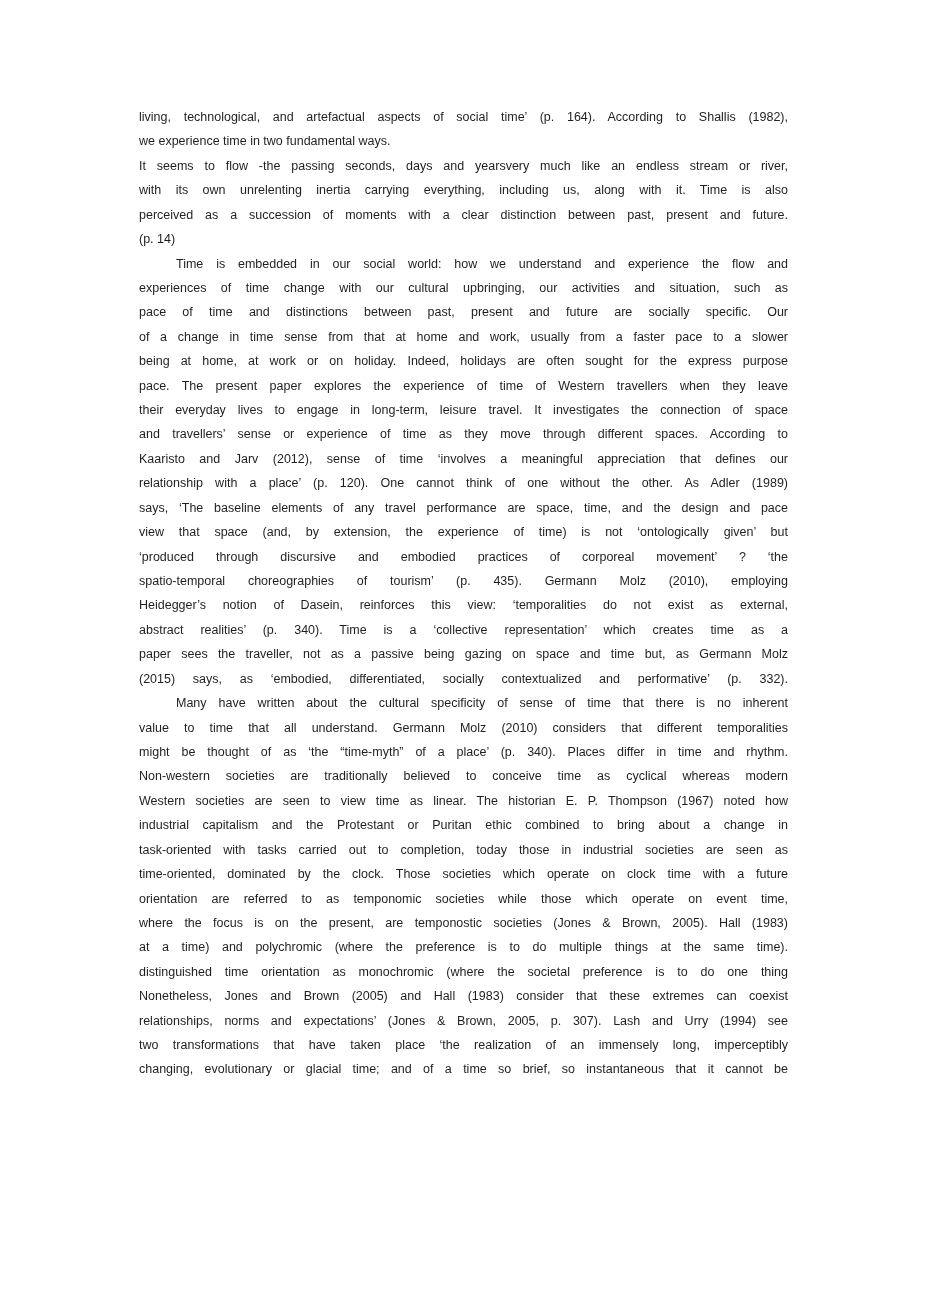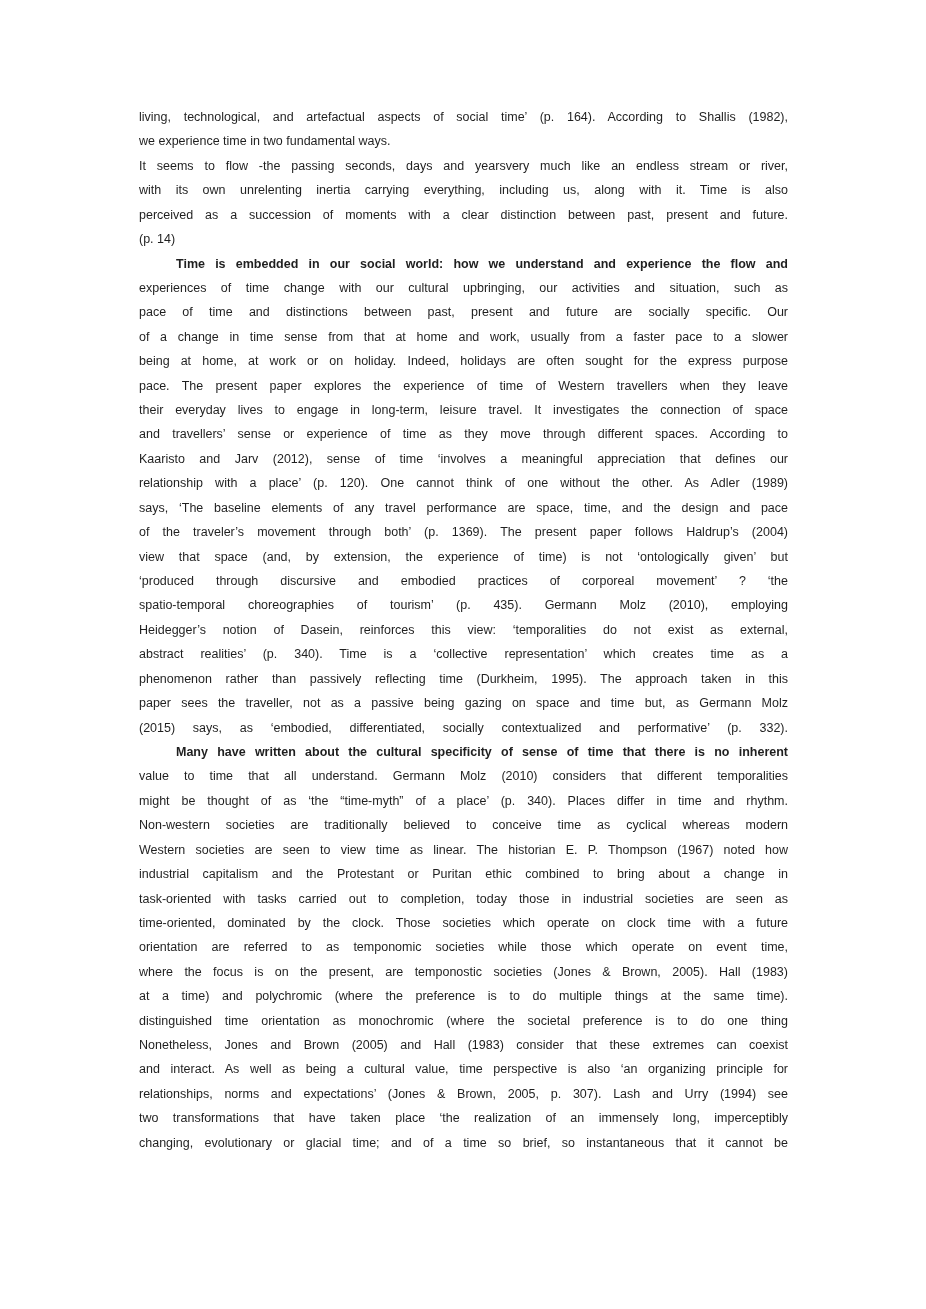--- a/index.html
+++ b/index.html
@@ -34,21 +34,20 @@
     text-align: justify;
     text-align-last: justify;
     -moz-text-align-last: justify;
   }
   .paragraph[data-last="left"] .line:last-child {
     text-align-last: left;
     -moz-text-align-last: left;
   }
   .line.indent {
     padding-left: 37px;
-    font-weight: bold;
   }
 </style>
 </head>
 <body>
 
 <div class="page">
   <div>
       <div class="paragraph" data-last="left">
         <div class="line">living, technological, and artefactual aspects of social time’ (p. 164). According to Shallis (1982),</div>
         <div class="line">we experience time in two fundamental ways.</div>
@@ -64,43 +63,40 @@
         <div class="line">experiences of time change with our cultural upbringing, our activities and situation, such as</div>
         <div class="line">pace of time and distinctions between past, present and future are socially specific. Our</div>
         <div class="line">of a change in time sense from that at home and work, usually from a faster pace to a slower</div>
         <div class="line">being at home, at work or on holiday. Indeed, holidays are often sought for the express purpose</div>
         <div class="line">pace. The present paper explores the experience of time of Western travellers when they leave</div>
         <div class="line">their everyday lives to engage in long-term, leisure travel. It investigates the connection of space</div>
         <div class="line">and travellers’ sense or experience of time as they move through different spaces. According to</div>
         <div class="line">Kaaristo and Jarv (2012), sense of time ‘involves a meaningful appreciation that defines our</div>
         <div class="line">relationship with a place’ (p. 120). One cannot think of one without the other. As Adler (1989)</div>
         <div class="line">says, ‘The baseline elements of any travel performance are space, time, and the design and pace</div>
-        <div class="line">of the traveler’s movement through both’ (p. 1369). The present paper follows Haldrup’s (2004)</div>
         <div class="line">view that space (and, by extension, the experience of time) is not ‘ontologically given’ but</div>
         <div class="line">‘produced through discursive and embodied practices of corporeal movement’ ? ‘the</div>
         <div class="line">spatio-temporal choreographies of tourism’ (p. 435). Germann Molz (2010), employing</div>
         <div class="line">Heidegger’s notion of Dasein, reinforces this view: ‘temporalities do not exist as external,</div>
         <div class="line">abstract realities’ (p. 340). Time is a ‘collective representation’ which creates time as a</div>
-        <div class="line">phenomenon rather than passively reflecting time (Durkheim, 1995). The approach taken in this</div>
         <div class="line">paper sees the traveller, not as a passive being gazing on space and time but, as Germann Molz</div>
         <div class="line">(2015) says, as ‘embodied, differentiated, socially contextualized and performative’ (p. 332).</div>
       </div>
       <div class="paragraph" data-last="justify">
         <div class="line indent">Many have written about the cultural specificity of sense of time that there is no inherent</div>
         <div class="line">value to time that all understand. Germann Molz (2010) considers that different temporalities</div>
         <div class="line">might be thought of as ‘the “time-myth” of a place’ (p. 340). Places differ in time and rhythm.</div>
         <div class="line">Non-western societies are traditionally believed to conceive time as cyclical whereas modern</div>
         <div class="line">Western societies are seen to view time as linear. The historian E. P. Thompson (1967) noted how</div>
         <div class="line">industrial capitalism and the Protestant or Puritan ethic combined to bring about a change in</div>
         <div class="line">task-oriented with tasks carried out to completion, today those in industrial societies are seen as</div>
         <div class="line">time-oriented, dominated by the clock. Those societies which operate on clock time with a future</div>
         <div class="line">orientation are referred to as temponomic societies while those which operate on event time,</div>
         <div class="line">where the focus is on the present, are temponostic societies (Jones &amp; Brown, 2005). Hall (1983)</div>
         <div class="line">at a time) and polychromic (where the preference is to do multiple things at the same time).</div>
         <div class="line">distinguished time orientation as monochromic (where the societal preference is to do one thing</div>
         <div class="line">Nonetheless, Jones and Brown (2005) and Hall (1983) consider that these extremes can coexist</div>
-        <div class="line">and interact. As well as being a cultural value, time perspective is also ‘an organizing principle for</div>
         <div class="line">relationships, norms and expectations’ (Jones &amp; Brown, 2005, p. 307). Lash and Urry (1994) see</div>
         <div class="line">two transformations that have taken place ‘the realization of an immensely long, imperceptibly</div>
         <div class="line">changing, evolutionary or glacial time; and of a time so brief, so instantaneous that it cannot be</div>
       </div>
     </div>
 </div>
 
 </body></html>

